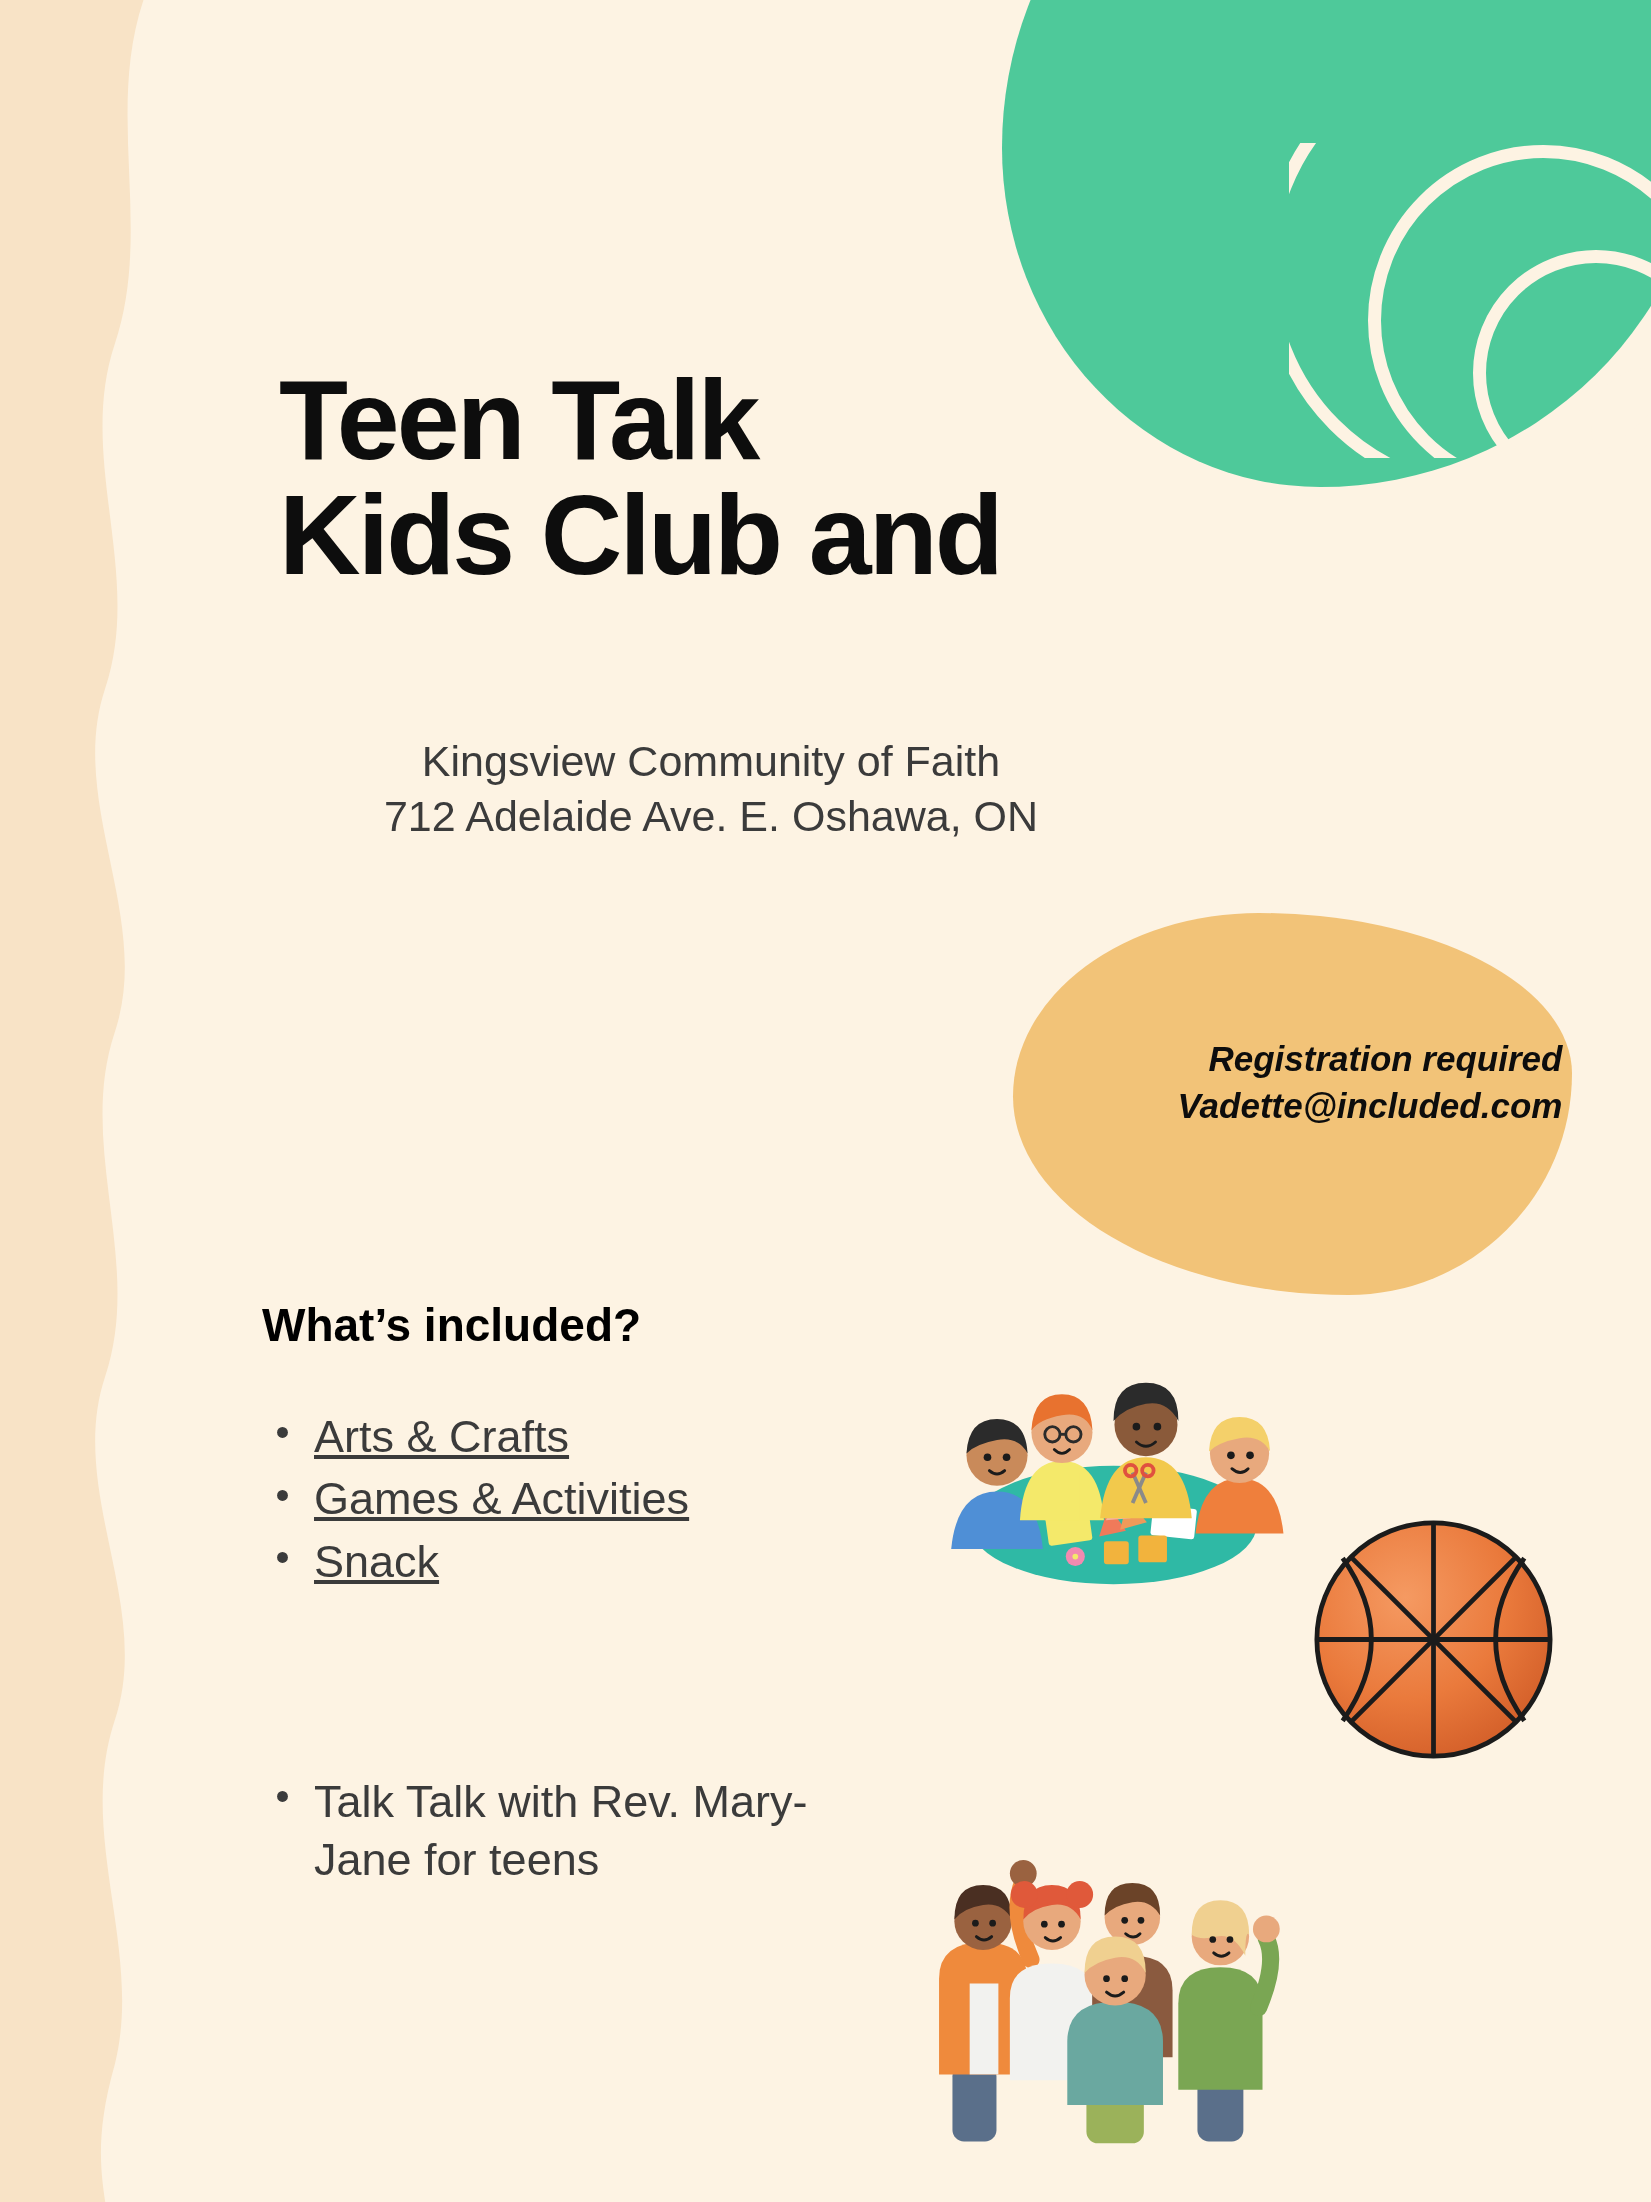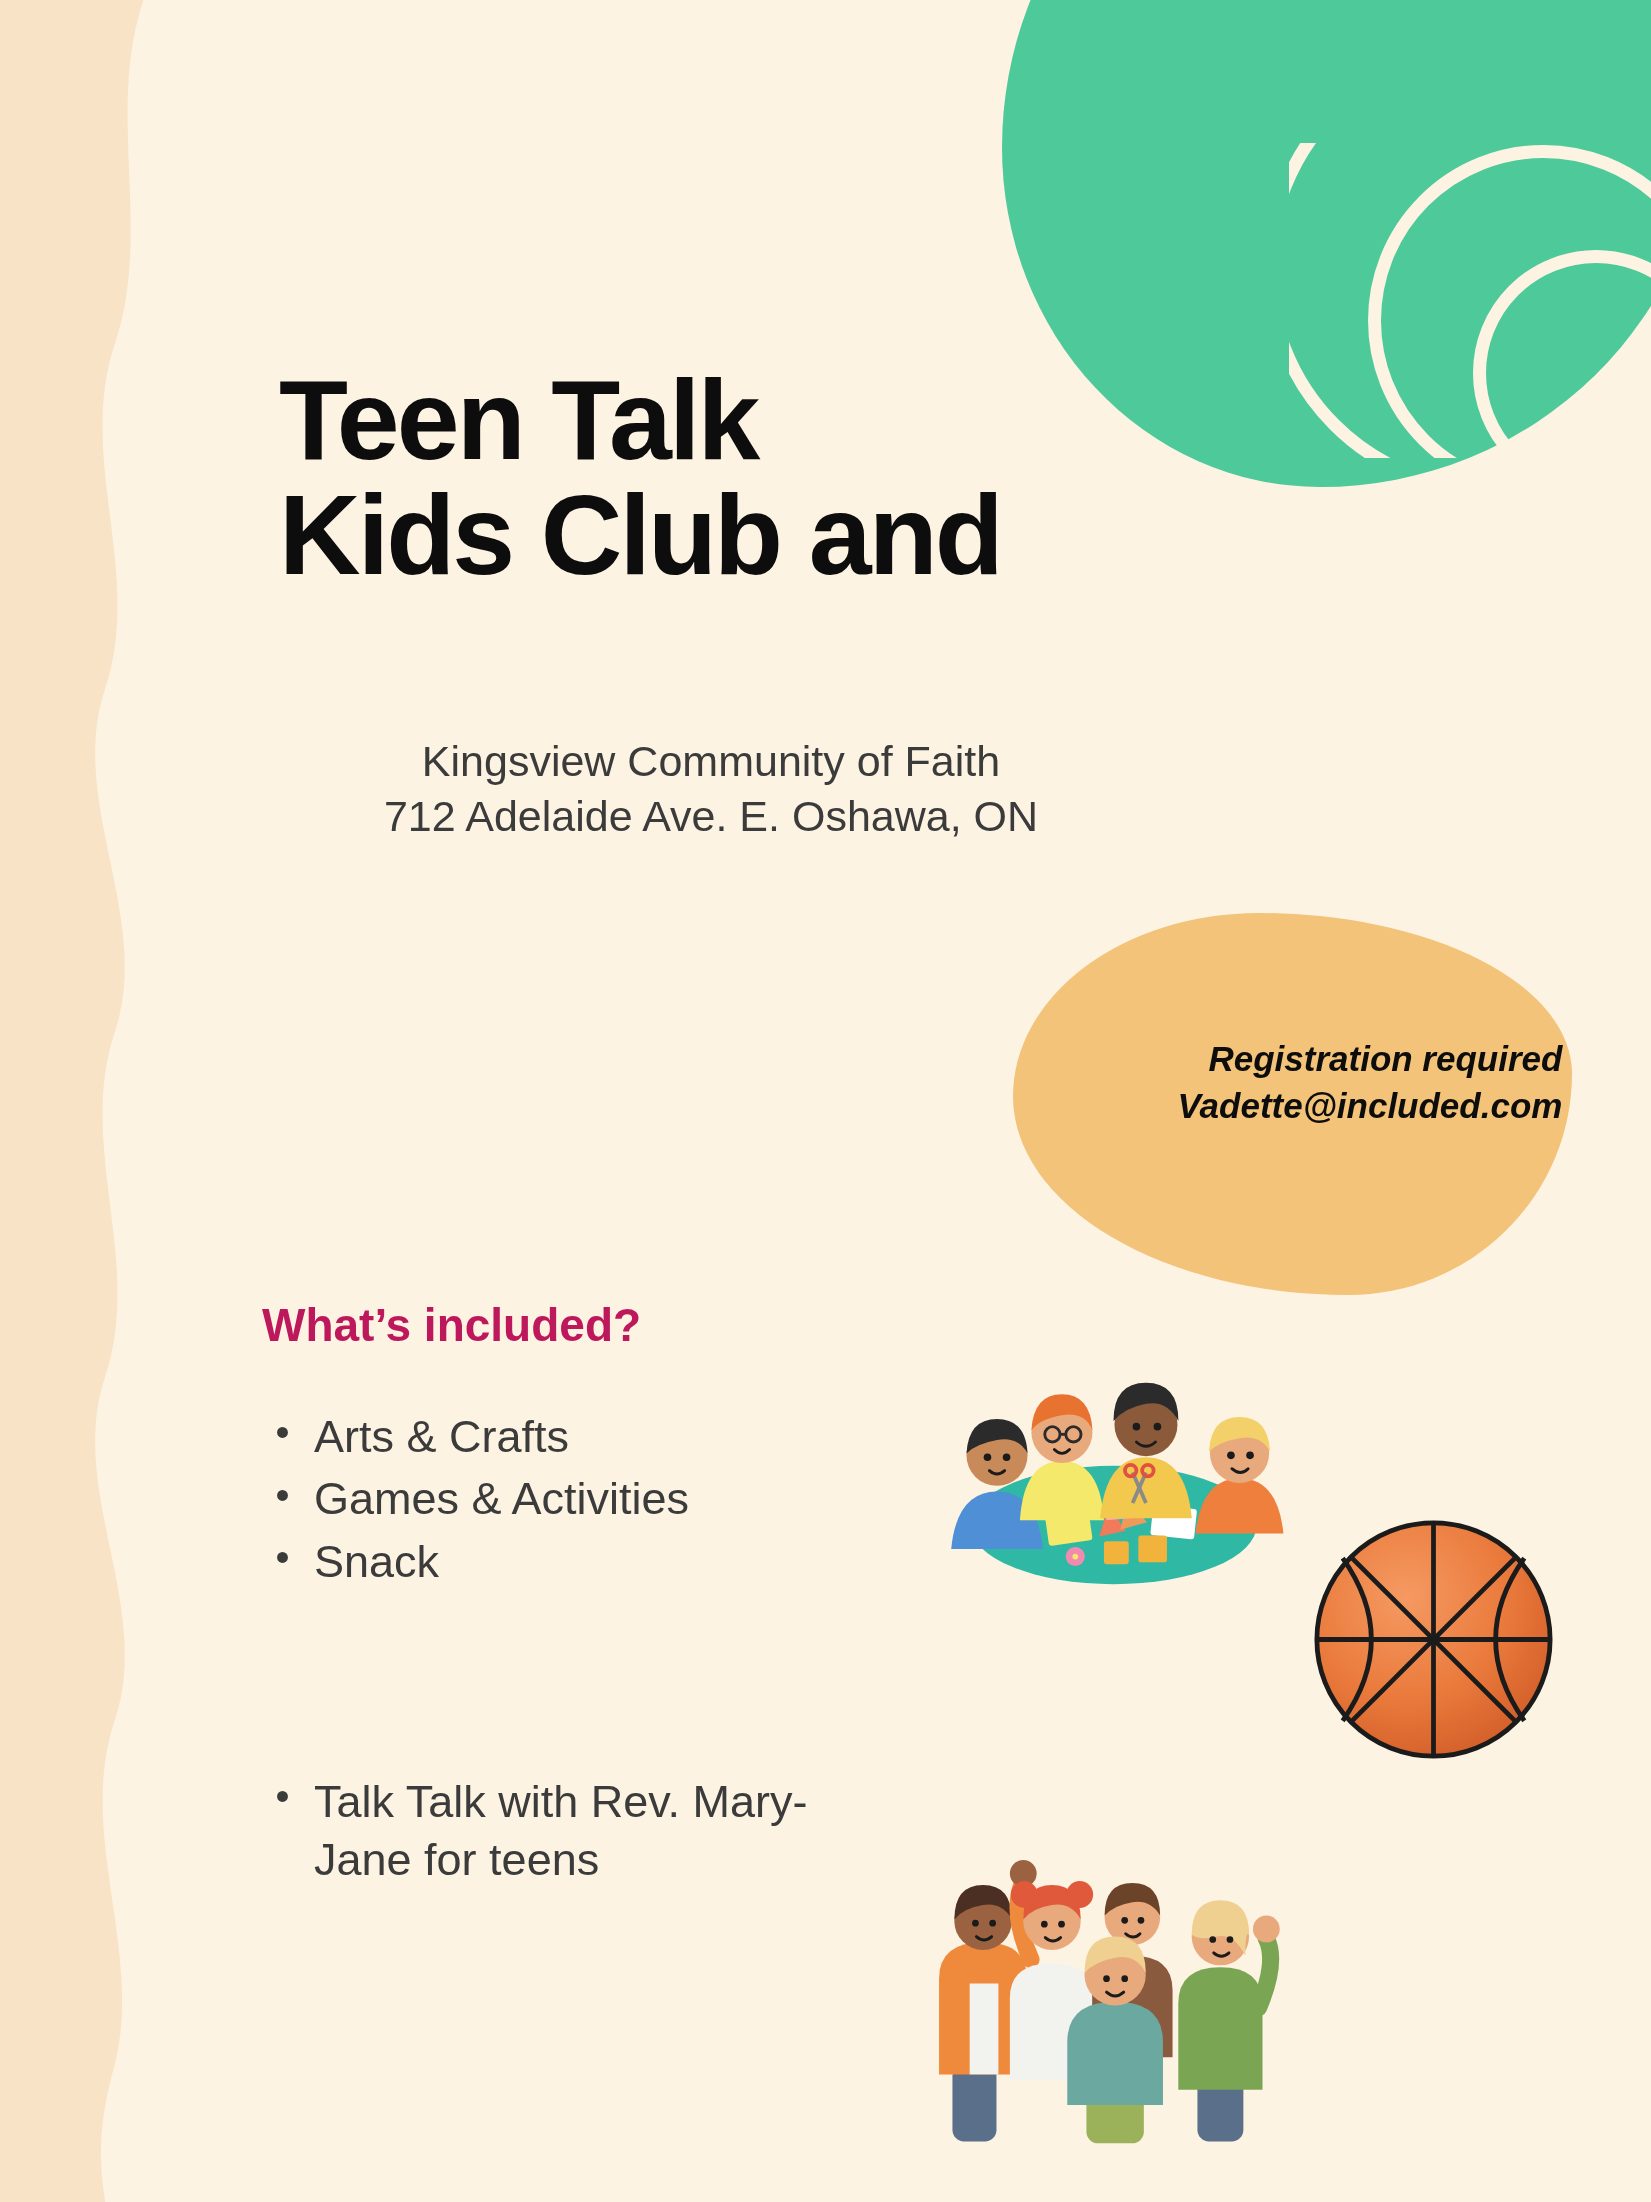--- a/index.html
+++ b/index.html
@@ -111,38 +111,39 @@
   }
   .reg-line { display: block; text-align: right; }
 
   
   .included-head {
     position: absolute;
     left: 262px;
     top: 1298px;
     font-size: 46px;
     font-weight: 800;
-    color: #be185d;
+    color: #000000;
   }
   .bullet-list {
     position: absolute;
     left: 268px;
     top: 1410px;
     width: 669px;
     margin: 0;
     padding: 0;
     list-style: none;
     font-size: 45px;
     line-height: 1.22;
     color: #3b3b3b;
   }
   .bullet-list li {
     position: relative;
     padding-left: 46px;
     margin-bottom: 7.6px;
+    text-decoration: underline;
   }
   .bullet-list li::before {
     content: "•";
     position: absolute;
     left: 7.6px;
     top: -1.9px;
     font-size: 40px;
     color: #3b3b3b;
   }
   .teen-list {

